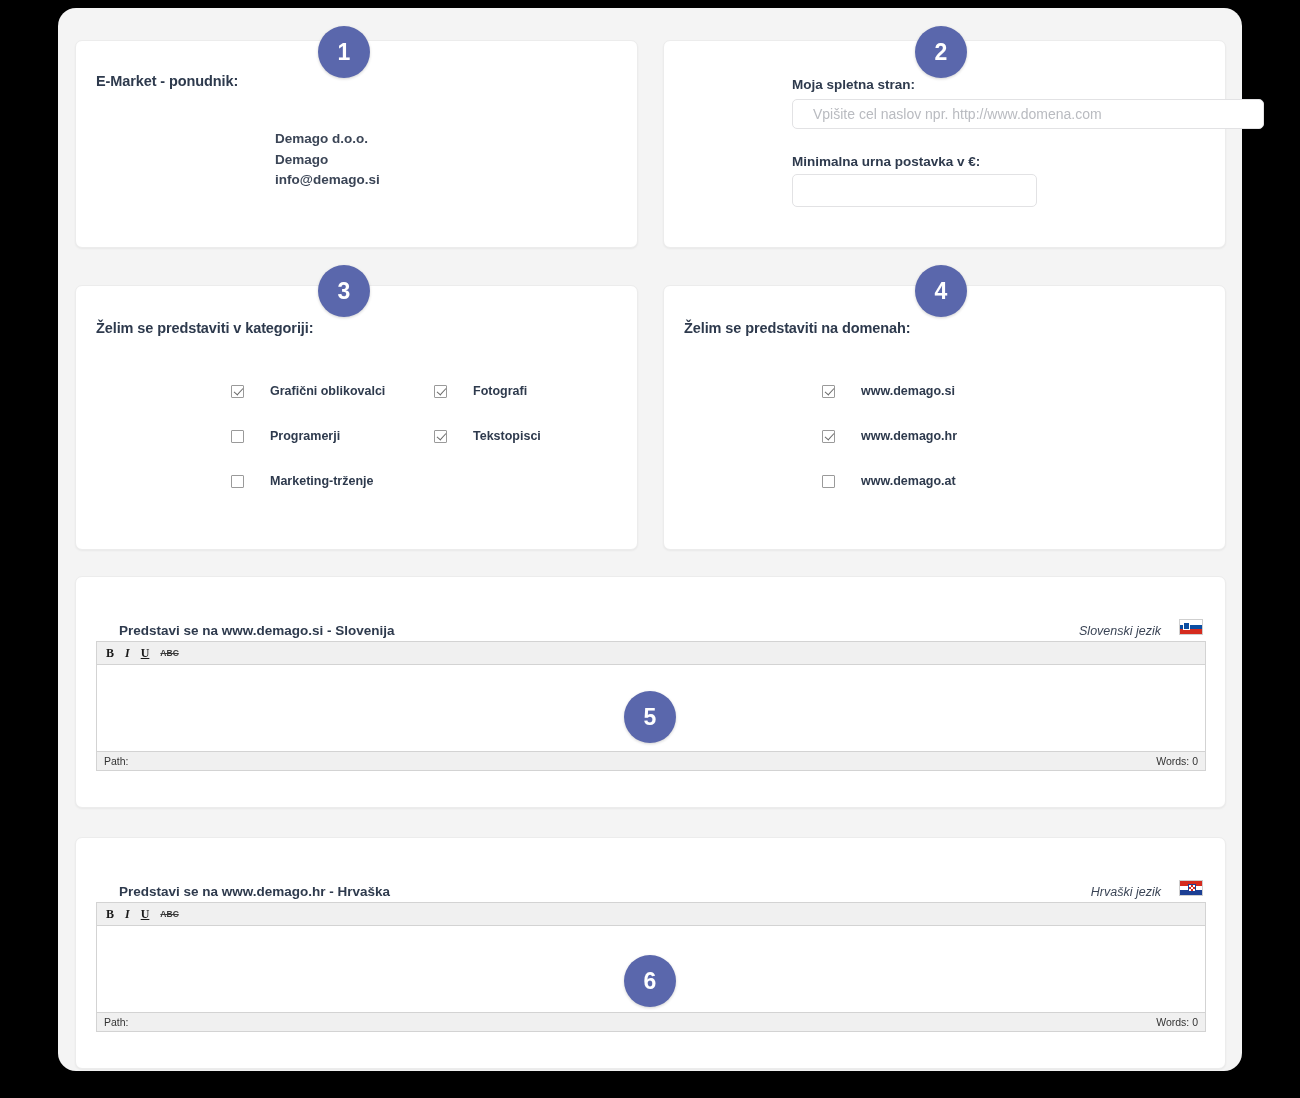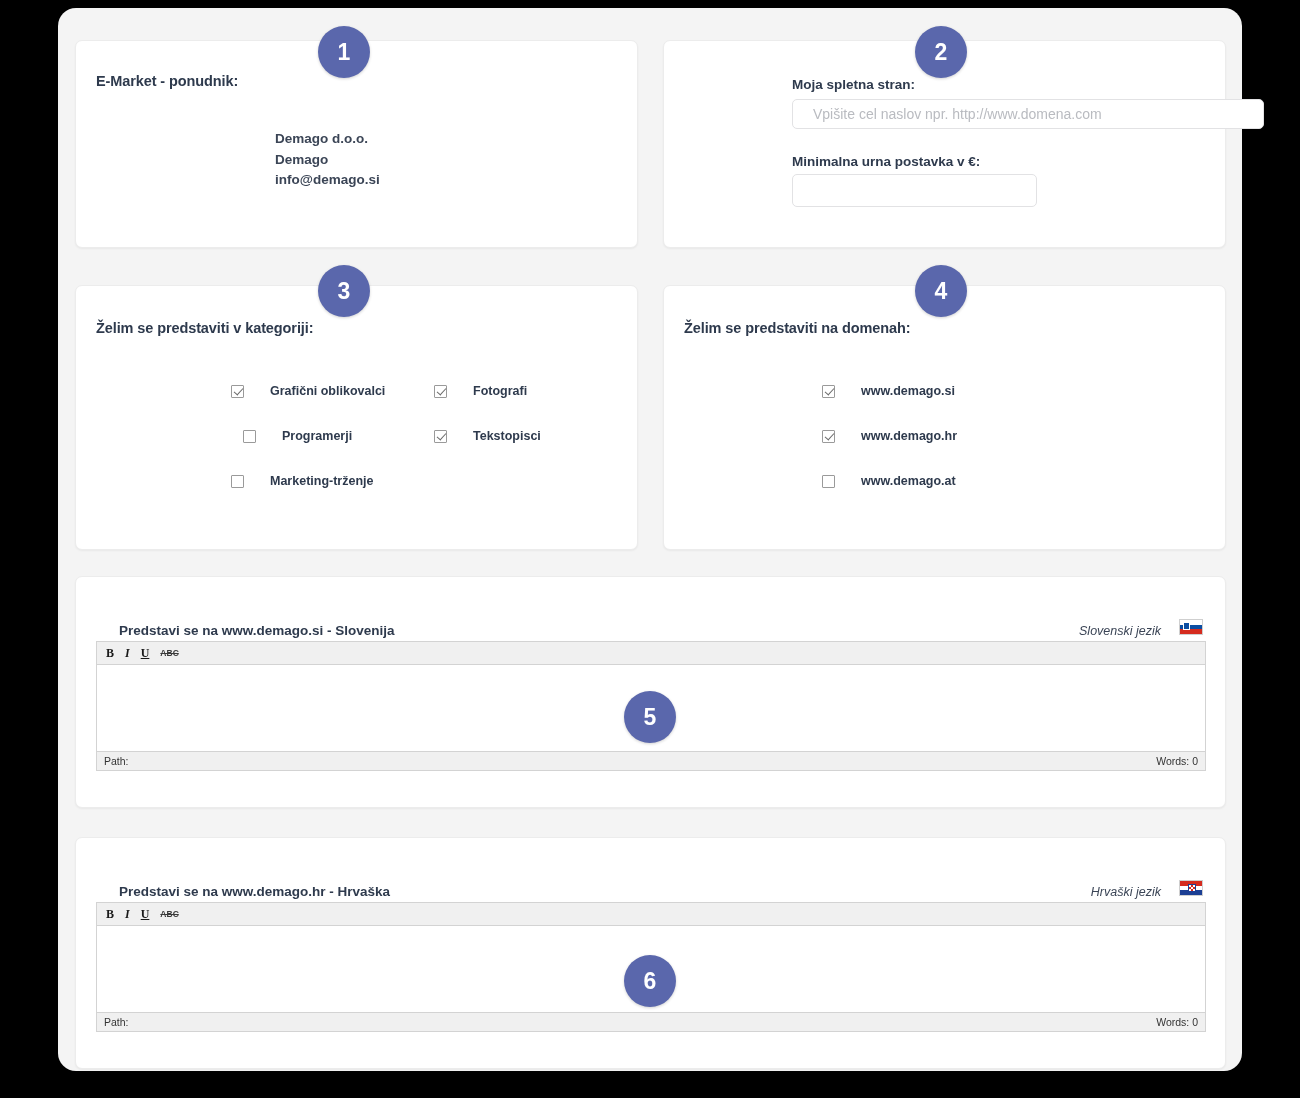--- a/index.html
+++ b/index.html
@@ -247,21 +247,21 @@
   </div>
   <div class="badge" style="left:857px; top:18px;">2</div>
 
   <div class="card" style="left:17px; top:277px; width:563px; height:265px;">
     <div class="card-title" style="left:20px; top:34px;">Želim se predstaviti v kategoriji:</div>
 
     <div class="cb-row" style="left:155px; top:98px;">
       <span class="cb-box checked"></span>
       <span class="cb-label">Grafični oblikovalci</span>
     </div>
-    <div class="cb-row" style="left:167px; top:143px;">
+    <div class="cb-row" style="left:155px; top:143px;">
       <span class="cb-box"></span>
       <span class="cb-label">Programerji</span>
     </div>
     <div class="cb-row" style="left:155px; top:188px;">
       <span class="cb-box"></span>
       <span class="cb-label">Marketing-trženje</span>
     </div>
 
     <div class="cb-row" style="left:358px; top:98px;">
       <span class="cb-box checked"></span>

